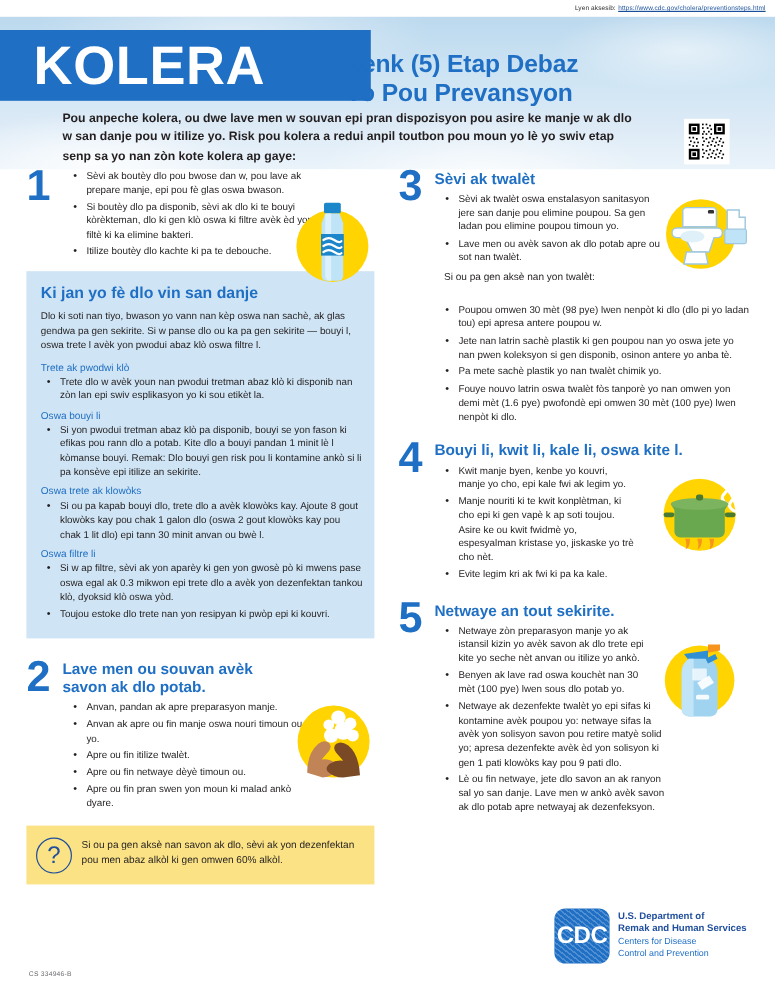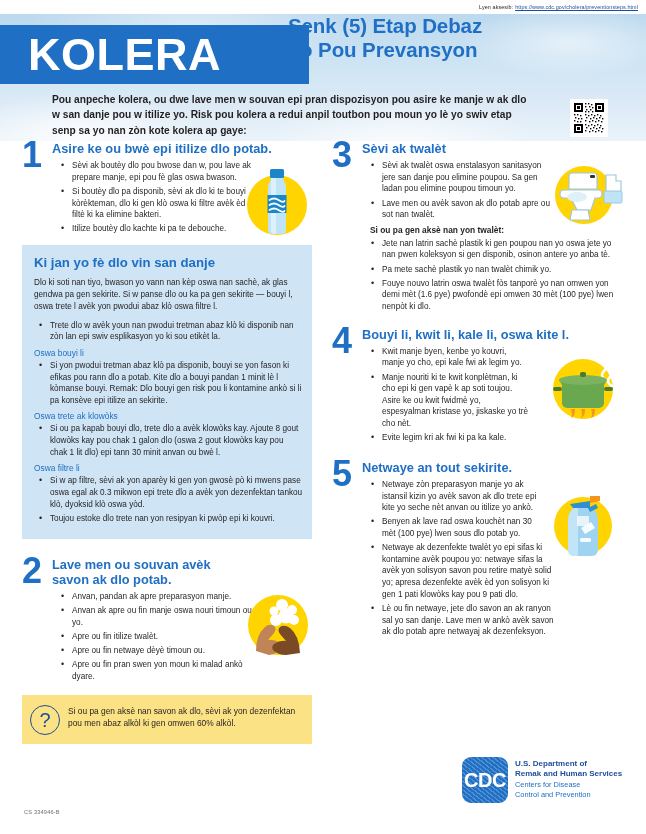--- a/index.html
+++ b/index.html
@@ -36,21 +36,21 @@
     position: absolute; left: 0; top: 11px;
     width: 309px; height: 59px;
     background: #1f6fc4;
     display: flex; align-items: center;
   }
   .titlebar .kolera {
     color: #ffffff; font-size: 45px; font-weight: bold;
     letter-spacing: .5px; padding-left: 28px; line-height: 1;
   }
   .subtitle {
-    position: absolute; left: 288px; top: 0;
+    position: absolute; left: 288px; top: 28px;
     color: #1f6fc4; font-size: 20.5px; font-weight: bold;
     line-height: 1.18; letter-spacing: -.1px;
   }
   .header-intro {
     position: absolute; left: 52px; top: 78px; width: 482px;
     font-size: 10.2px; font-weight: bold; line-height: 1.5;
     color: #231f20;
   }
   .qr {
     position: absolute; right: 38px; top: 85px;
@@ -77,21 +77,21 @@
   ul.bul { list-style: none; margin: 0 0 0 8px; }
   ul.bul li {
     position: relative; padding-left: 12px;
     font-size: 8.2px; line-height: 1.42; margin-bottom: 2.5px;
     color: #231f20;
   }
   ul.bul li::before {
     content: "•"; position: absolute; left: 1px; top: -1px;
     font-size: 9px; color: #231f20;
   }
-  .sublead { font-size: 8.4px; font-weight: bold; margin: 4px 0 3px 8px; color: #231f20; }
+  .sublead { font-size: 8.4px; font-weight: normal; margin: 4px 0 18px 8px; color: #231f20; }
 
   
   .bluebox {
     background: #cfe4f4; padding: 10px 9px 12px 12px; margin-top: 10px;
   }
   .bluebox h3 { color: #1f6fc4; font-size: 13.2px; font-weight: bold; margin-bottom: 7px; }
   .bluebox p.intro { font-size: 8.2px; line-height: 1.45; margin-bottom: 7px; }
   .bluebox h4 { color: #1f6fc4; font-size: 8.4px; font-weight: normal; margin: 5px 0 2px 0; }
   .bluebox ul.bul { margin-left: 4px; }
   .bluebox ul.bul li { font-size: 8.2px; line-height: 1.42; }
@@ -230,21 +230,20 @@
       </svg>
     </div>
   </div>
 
   <div class="body">
 
     <div class="col-left">
 
       <div class="step" style="position:relative;">
         <div class="num">1</div>
-        <h2>Asire ke ou bwè epi itilize dlo potab.</h2>
         <ul class="bul" style="width:215px;">
           <li>Sèvi ak boutèy dlo pou bwose dan w, pou lave ak prepare manje, epi pou fè glas oswa bwason.</li>
           <li>Si boutèy dlo pa disponib, sèvi ak dlo ki te bouyi kòrèkteman, dlo ki gen klò oswa ki filtre avèk èd yon filtè ki ka elimine bakteri.</li>
           <li>Itilize boutèy dlo kachte ki pa te debouche.</li>
         </ul>
         <div class="illus" style="right:-6px; top:20px;">
           <svg width="82" height="82" viewBox="0 0 82 82">
             <circle class="circle-y" cx="41" cy="44" r="30"></circle>
             <rect x="34" y="8" width="14" height="9" rx="1.5" fill="#1b86c9"></rect>
             <path d="M35 17 h12 l3 8 v44 a4 4 0 0 1 -4 4 h-10 a4 4 0 0 1 -4 -4 v-44 z" fill="#bfe3f7"></path>
@@ -256,20 +255,21 @@
               <path d="M33.5 49 q4.5 -3 9 0 q4.5 3 6 1"></path>
             </g>
           </svg>
         </div>
       </div>
 
       <div class="bluebox">
         <h3>Ki jan yo fè dlo vin san danje</h3>
         <p class="intro">Dlo ki soti nan tiyo, bwason yo vann nan kèp oswa nan sachè, ak glas gendwa pa gen sekirite. Si w panse dlo ou ka pa gen sekirite — bouyi l, oswa trete l avèk yon pwodui abaz klò oswa filtre l.</p>
 
+        <h4>Trete ak pwodwi klò</h4>
         <ul class="bul">
           <li>Trete dlo w avèk youn nan pwodui tretman abaz klò ki disponib nan zòn lan epi swiv esplikasyon yo ki sou etikèt la.</li>
         </ul>
 
         <h4>Oswa bouyi li</h4>
         <ul class="bul">
           <li>Si yon pwodui tretman abaz klò pa disponib, bouyi se yon fason ki efikas pou rann dlo a potab. Kite dlo a bouyi pandan 1 minit lè l kòmanse bouyi. Remak: Dlo bouyi gen risk pou li kontamine ankò si li pa konsève epi itilize an sekirite.</li>
         </ul>
 
         <h4>Oswa trete ak klowòks</h4>
@@ -333,20 +333,21 @@
             <rect x="44" y="18" width="5" height="3" rx="1" fill="#333"></rect>
             <path d="M18 33 h34 a4 4 0 0 1 0 8 h-3 l-4 12 h-14 l-6 -12 h-7 a4 4 0 0 1 0 -8 z" fill="#ffffff" stroke="#9fc8de" stroke-width="1.2"></path>
             <ellipse cx="31" cy="40" rx="10" ry="5" fill="#dff0f8"></ellipse>
             <path d="M26 53 h16 l2 10 h-20 z" fill="#ffffff" stroke="#9fc8de" stroke-width="1.2"></path>
             <path d="M60 18 l10 0 l0 6 l5 0 l0 14 l-15 0 z" fill="#ffffff" stroke="#9fc8de" stroke-width="1.2"></path>
             <rect x="58" y="34" width="18" height="12" rx="1.5" fill="#bfe3f7" stroke="#9fc8de" stroke-width="1"></rect>
           </svg>
         </div>
         <div class="sublead">Si ou pa gen aksè nan yon twalèt:</div>
         <ul class="bul">
+          <li>Poupou omwen 30 mèt (98 pye) lwen nenpòt ki dlo (dlo pi yo ladan tou) epi apresa antere poupou w.</li>
           <li>Jete nan latrin sachè plastik ki gen poupou nan yo oswa jete yo nan pwen koleksyon si gen disponib, osinon antere yo anba tè.</li>
           <li>Pa mete sachè plastik yo nan twalèt chimik yo.</li>
           <li>Fouye nouvo latrin oswa twalèt fòs tanporè yo nan omwen yon demi mèt (1.6 pye) pwofondè epi omwen 30 mèt (100 pye) lwen nenpòt ki dlo.</li>
         </ul>
       </div>
 
       <div class="step" style="margin-top:14px;">
         <div class="num">4</div>
         <h2>Bouyi li, kwit li, kale li, oswa kite l.</h2>
         <ul class="bul" style="width:160px;">

